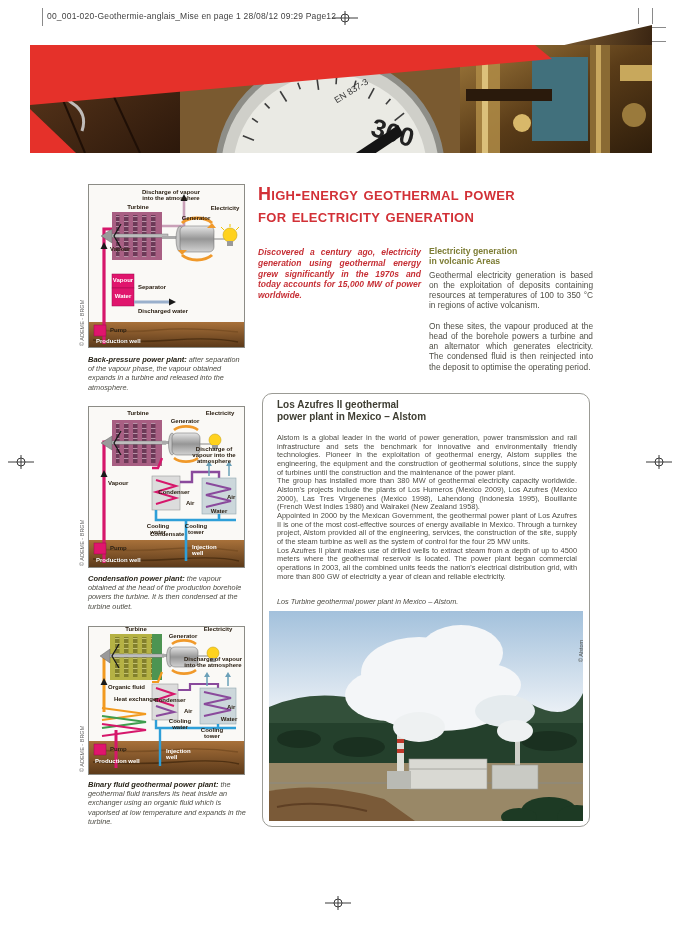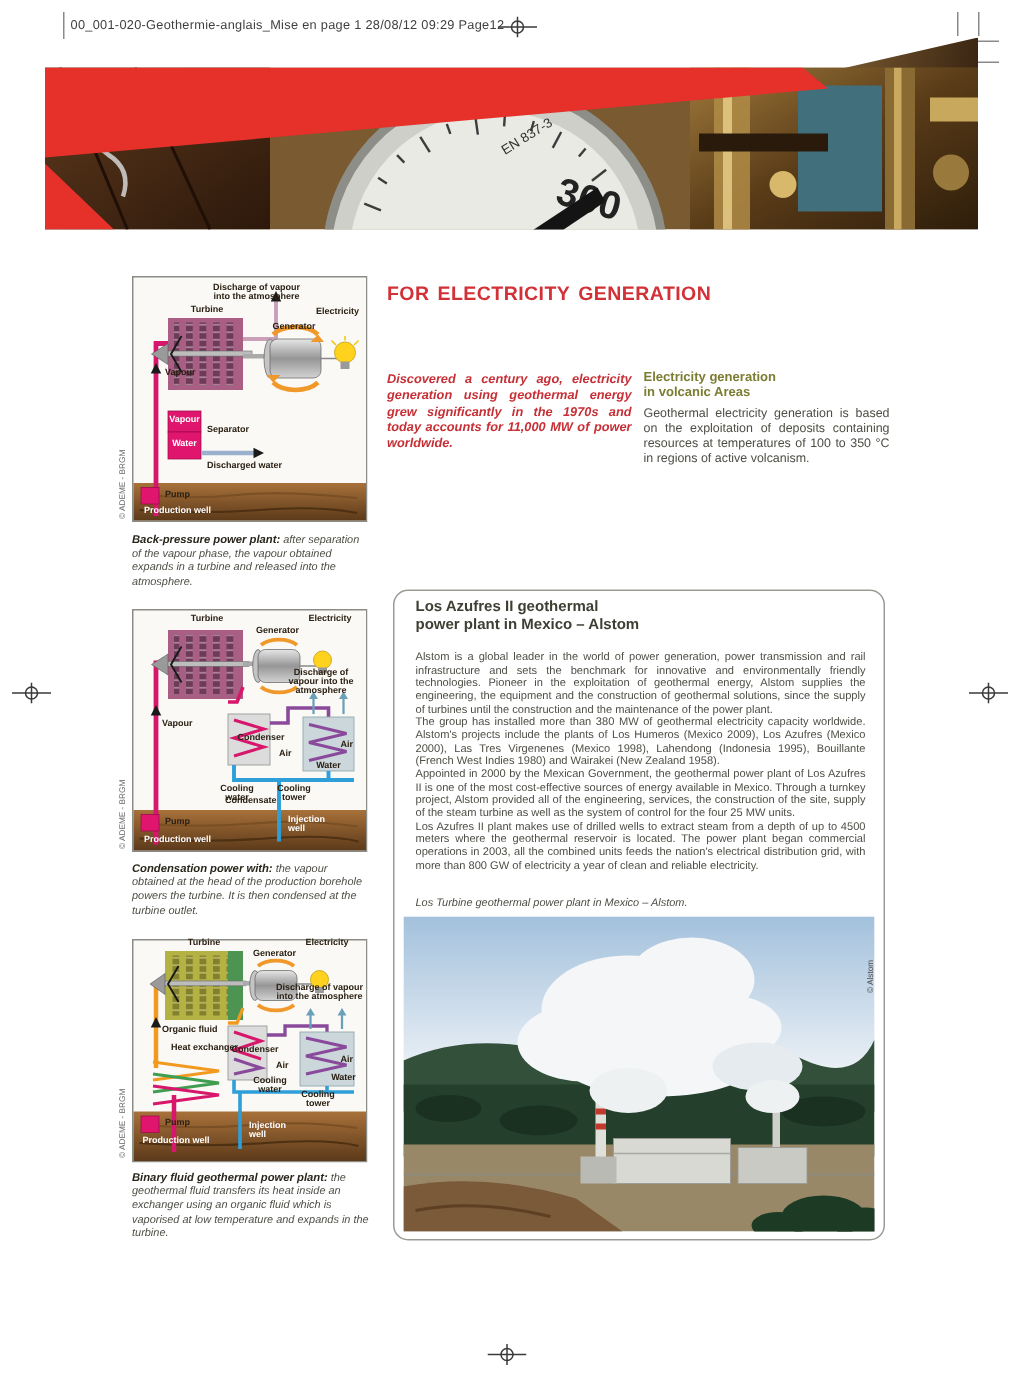--- a/index.html
+++ b/index.html
@@ -241,21 +241,21 @@
   <div class="dl l" style="left:139px;top:88px">Air</div>
   <div class="dl" style="left:54px;top:117px;width:32px">Cooling water</div>
   <div class="dl" style="left:90px;top:117px;width:36px">Cooling tower</div>
   <div class="dl" style="left:118px;top:102px;width:26px">Water</div>
   <div class="dl l" style="left:62px;top:125px">Condensate</div>
   <div class="dl l" style="left:22px;top:139px">Pump</div>
   <div class="dl w l" style="left:8px;top:151px">Production well</div>
   <div class="dl w l" style="left:104px;top:138px;width:32px;text-align:left">Injection well</div>
 </div>
 <div class="abs vcred" style="left:79px;top:566px">© ADEME - BRGM</div>
-<div class="abs cap" style="left:88px;top:574px"><b>Condensation power with:</b><span> the vapour obtained at the head of the production borehole powers the turbine. It is then condensed at the turbine outlet.</span></div>
+<div class="abs cap" style="left:88px;top:574px"><b>Condensation power plant:</b><span> the vapour obtained at the head of the production borehole powers the turbine. It is then condensed at the turbine outlet.</span></div>
 
 <div class="abs diag" style="left:88px;top:626px;width:157px;height:149px">
   <svg width="157" height="149" viewBox="0 0 157 149">
     <rect x=".5" y=".5" width="156" height="148" fill="#faf9f6" stroke="#8c8c86" stroke-width="1"></rect>
     <path d="M16,86 V30 H26" stroke="#f29a1f" stroke-width="3" fill="none"></path>
     <polygon points="16,52 12.5,59 19.5,59" fill="#1a1a1a"></polygon>
     <rect x="22" y="8" width="52" height="46" fill="#b5b244"></rect>
     <rect x="26" y="11" width="38" height="40" fill="url(#pat-olive)"></rect>
     <rect x="64" y="8" width="10" height="46" fill="#4d9452"></rect>
     <rect x="18" y="28" width="58" height="3.2" fill="#bdbdbd" stroke="#6a6a6a" stroke-width=".4"></rect>
@@ -309,34 +309,36 @@
   <div class="dl" style="left:106px;top:101px;width:36px">Cooling tower</div>
   <div class="dl" style="left:128px;top:90px;width:26px">Water</div>
   <div class="dl l" style="left:22px;top:120px">Pump</div>
   <div class="dl w l" style="left:7px;top:132px">Production well</div>
   <div class="dl w l" style="left:78px;top:122px;width:32px;text-align:left">Injection well</div>
 </div>
 <div class="abs vcred" style="left:79px;top:772px">© ADEME - BRGM</div>
 <div class="abs cap" style="left:88px;top:780px"><b>Binary fluid geothermal power plant:</b><span> the geothermal fluid transfers its heat inside an exchanger using an organic fluid which is vaporised at low temperature and expands in the turbine.</span></div>
 
 <div class="abs h1" style="left:258px;top:184px;width:334px">
+  <span style="display:block">High-energy geothermal power</span>
   <span style="display:block">for electricity generation</span>
 </div>
 
 <div class="abs" style="left:258px;top:247px;width:163px">
-  <p class="introp">Discovered a century ago, electricity generation using geothermal energy grew significantly in the 1970s and today accounts for 11,000 MW of power worldwide.</p>
+  <p class="introp">Discovered a century ago, electricity generation using geothermal energy grew significantly in the 1970s and today accounts for 15,000 MW of power worldwide.</p>
 </div>
 
 <div class="abs" style="left:429px;top:246px;width:164px">
   <div class="volh">
     <span style="display:block">Electricity generation</span>
     <span style="display:block">in volcanic Areas</span>
   </div>
   <div style="height:3px"></div>
   <p class="volp">Geothermal electricity generation is based on the exploitation of deposits containing resources at temperatures of 100 to 350 °C in regions of active volcanism.</p>
+  <p class="volp">On these sites, the vapour produced at the head of the borehole powers a turbine and an alternator which generates electricity. The condensed fluid is then reinjected into the deposit to optimise the operating period.</p>
 </div>
 
 <div class="abs box" style="left:262px;top:393px;width:326px;height:432px">
   <div class="boxtitle" style="position:absolute;left:14px;top:5px">
     <span style="display:block">Los Azufres II geothermal</span>
     <span style="display:block">power plant in Mexico – Alstom</span>
   </div>
   <div style="position:absolute;left:14px;top:40px;width:300px">
     <p class="bp">Alstom is a global leader in the world of power generation, power transmission and rail infrastructure and sets the benchmark for innovative and environmentally friendly technologies.  Pioneer in the exploitation of geothermal energy, Alstom supplies the engineering, the equipment and the construction of geothermal solutions, since the supply of turbines until the construction and the maintenance of the power plant.</p>
     <p class="bp">The group has installed more than 380 MW of geothermal electricity capacity worldwide. Alstom's projects include the plants of Los Humeros (Mexico 2009), Los Azufres (Mexico 2000), Las Tres Virgenenes (Mexico 1998), Lahendong (Indonesia 1995), Bouillante (French West Indies 1980) and Wairakei (New Zealand 1958).</p>

